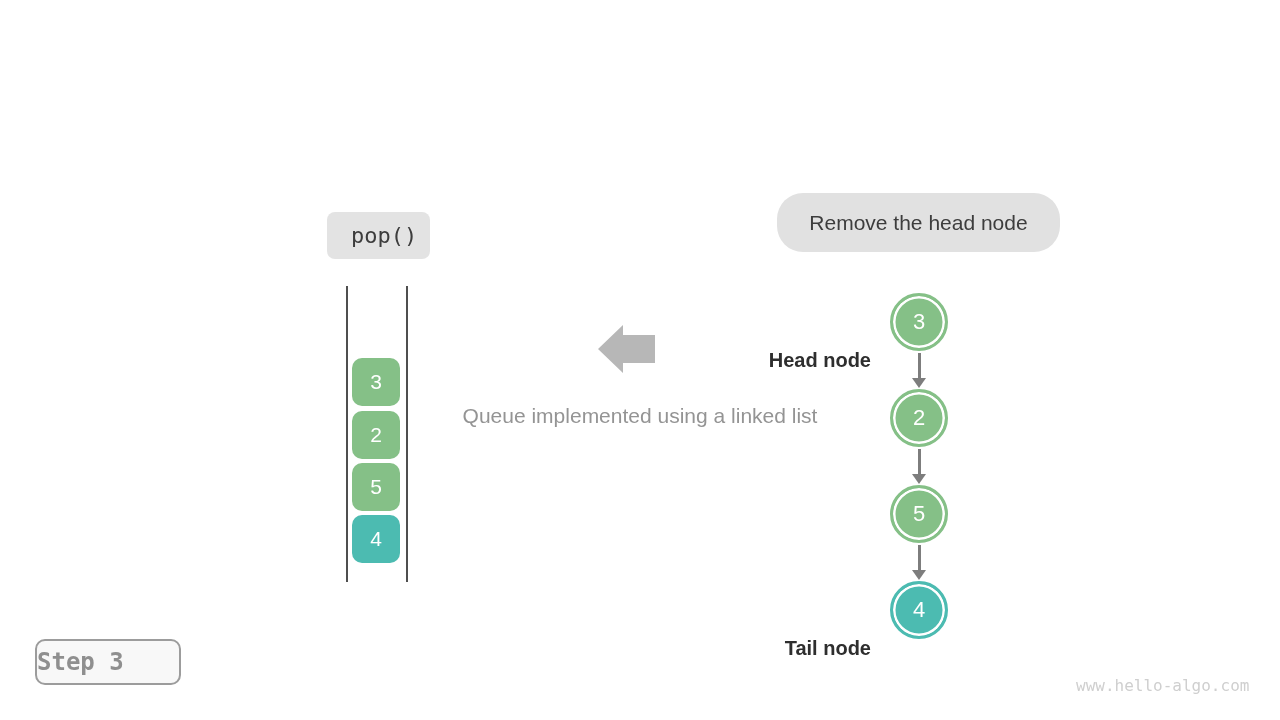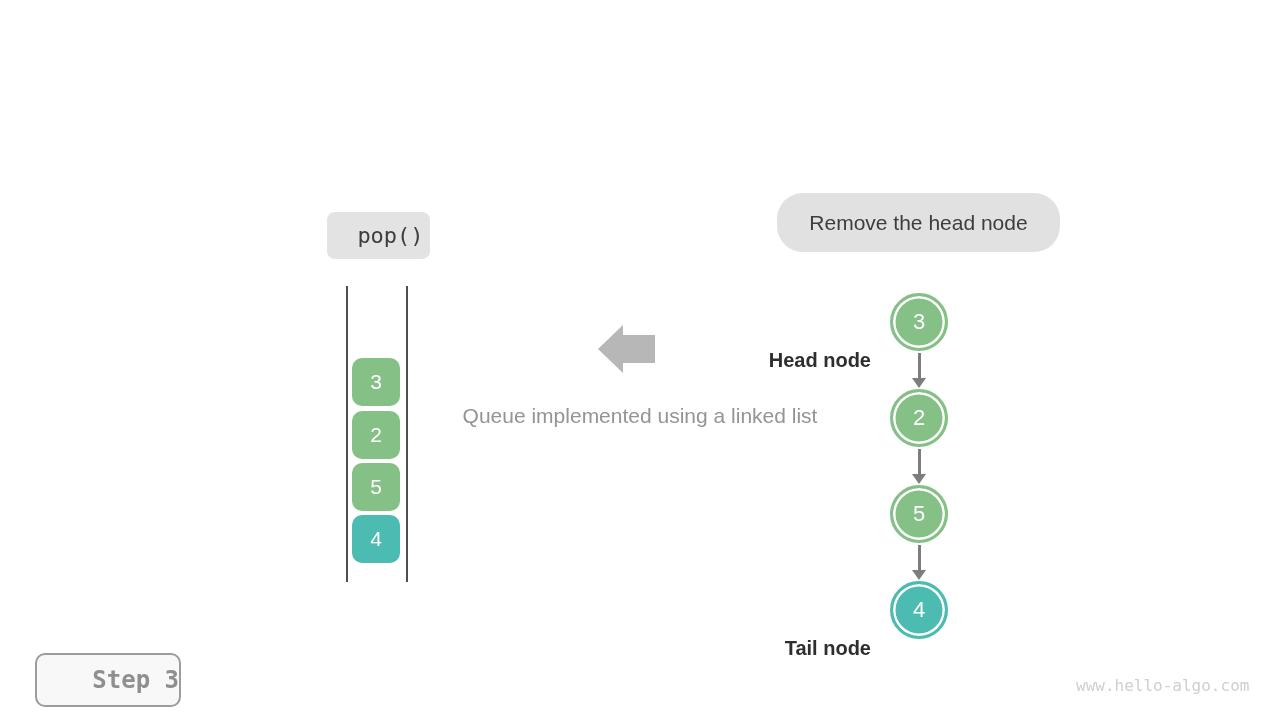--- a/index.html
+++ b/index.html
@@ -10,21 +10,21 @@
     background: #ffffff;
     font-family: "Liberation Sans", sans-serif;
     overflow: hidden;
   }
   .abs { position: absolute; }
 
   
   .op-pill {
     left: 327px; top: 212px; width: 103px; height: 47px;
     background: #e3e3e3; border-radius: 8px;
-    display: flex; align-items: center; justify-content: center;
+    display: flex; align-items: center; 
     font-family: "DejaVu Sans Mono", monospace;
     font-size: 22px; color: #3d3d3d; padding-left: 24px;
   }
 
   
   .note-pill {
     left: 777px; top: 193px; width: 283px; height: 59px;
     background: #e1e1e1; border-radius: 26px;
     display: flex; align-items: center; justify-content: center;
     font-size: 21px; color: #3d3d3d;
@@ -77,26 +77,26 @@
   .conn-line { left: 918px; width: 3px; height: 26px; background: #7d7d7d; }
   .conn-head {
     left: 912px; width: 0; height: 0;
     border-left: 7px solid transparent;
     border-right: 7px solid transparent;
     border-top: 10px solid #7d7d7d;
   }
 
   
   .step-badge {
-    left: 35px; top: 639px; width: 146px; height: 54px;
+    left: 35px; top: 639px; width: 146px; height: 46px;
     background: #f8f8f8;
     border: 2px solid #9c9c9c; border-radius: 10px;
-    display: flex; align-items: center; justify-content: flex-end;
+    display: flex; align-items: center; justify-content: flex-start;
     font-family: "DejaVu Sans Mono", monospace;
-    font-size: 24px; font-weight: bold; color: #8f8f8f; margin-top: 14px;
+    font-size: 24px; font-weight: bold; color: #8f8f8f;
   }
 
   
   .watermark {
     left: 1076px; top: 676px;
     font-family: "DejaVu Sans Mono", monospace;
     font-size: 16px; color: #cfcfcf;
   }
 </style>
 </head>

